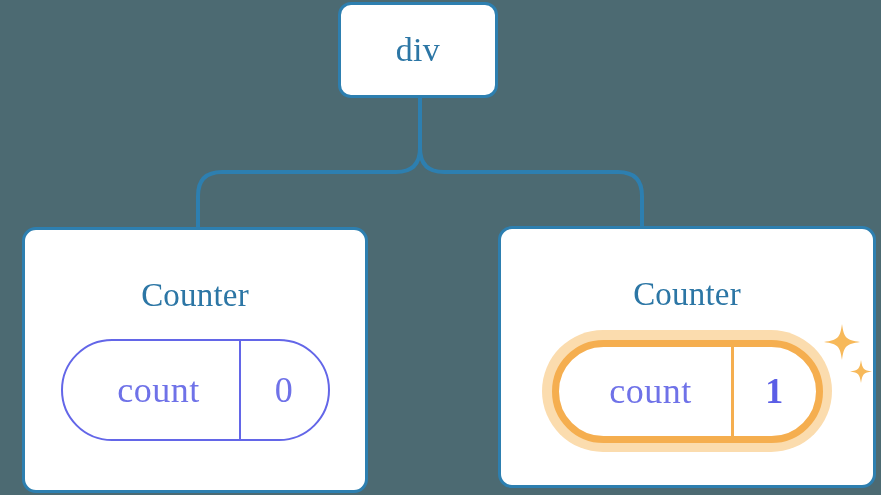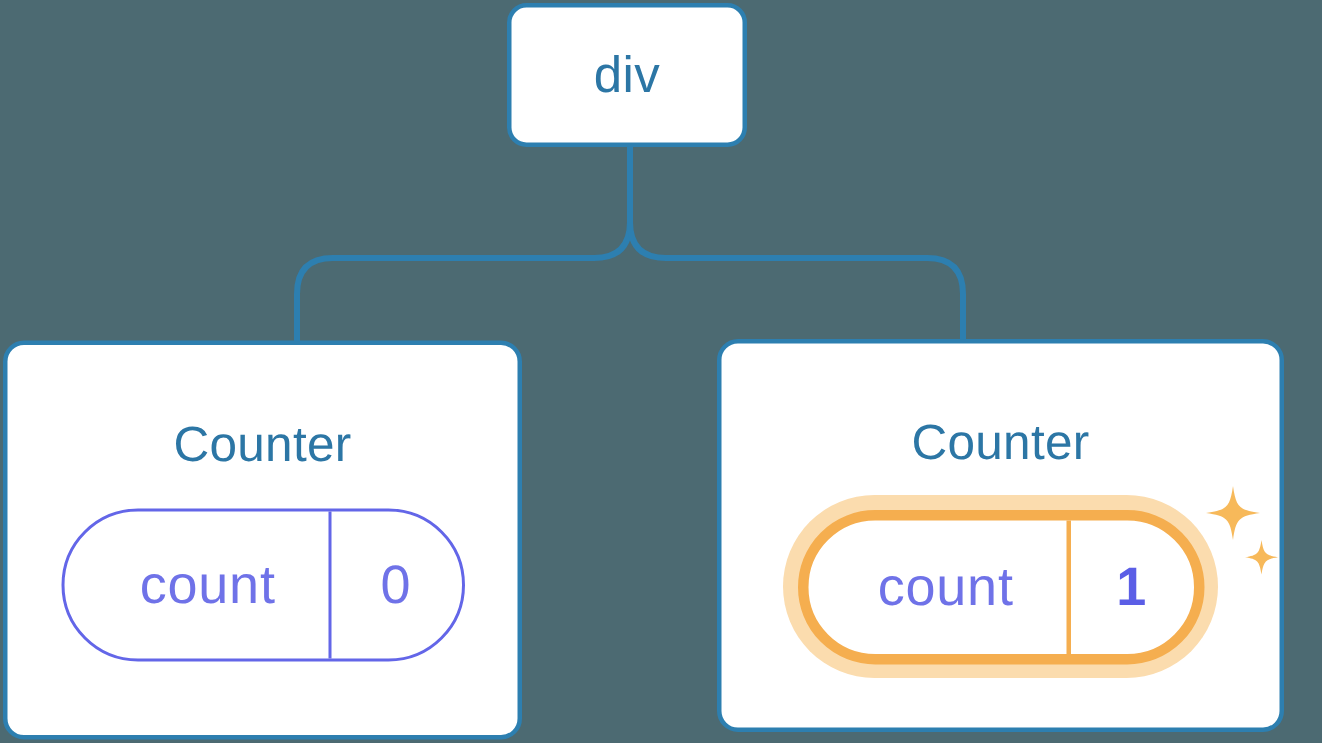--- a/index.html
+++ b/index.html
@@ -6,21 +6,21 @@
     margin: 0;
     padding: 0;
     background: #4c6a72;
   }
   #canvas {
     position: relative;
     width: 881px;
     height: 495px;
     background: #4c6a72;
     overflow: hidden;
-    font-family: Liberation Sans, sans-serif;
+    font-family: Liberation Serif, serif;
   }
 
   
   #connectors {
     position: absolute;
     left: 0;
     top: 0;
     width: 881px;
     height: 495px;
     pointer-events: none;
@@ -51,20 +51,21 @@
   
   .card {
     position: absolute;
     background: #ffffff;
     border: 3px solid #2d7fb0;
     border-radius: 14px;
     box-sizing: border-box;
     display: flex;
     flex-direction: column;
     align-items: center;
+    margin-left: 20px;
   }
   #card-left  { left: 2px;   top: 227px; width: 346px; height: 266px; }
   #card-right { left: 478px; top: 226px; width: 378px; height: 262px; }
 
   .card-title {
     font-size: 33px;
     color: #2c76a5;
     line-height: 1;
     letter-spacing: 0.2px;
   }

